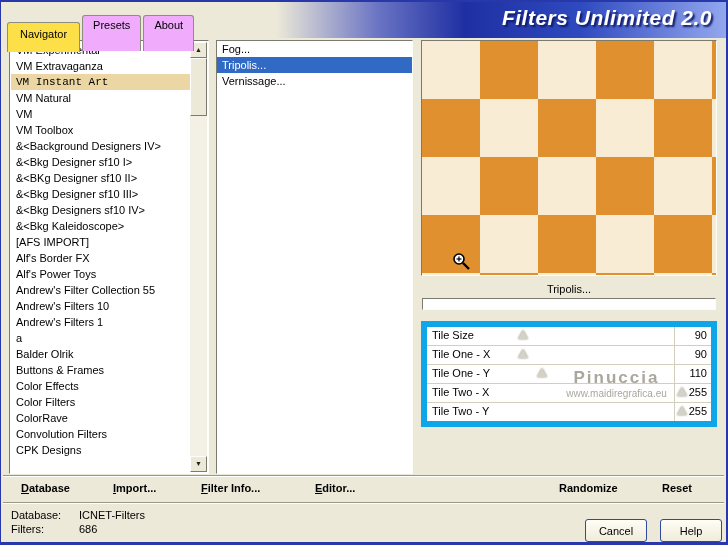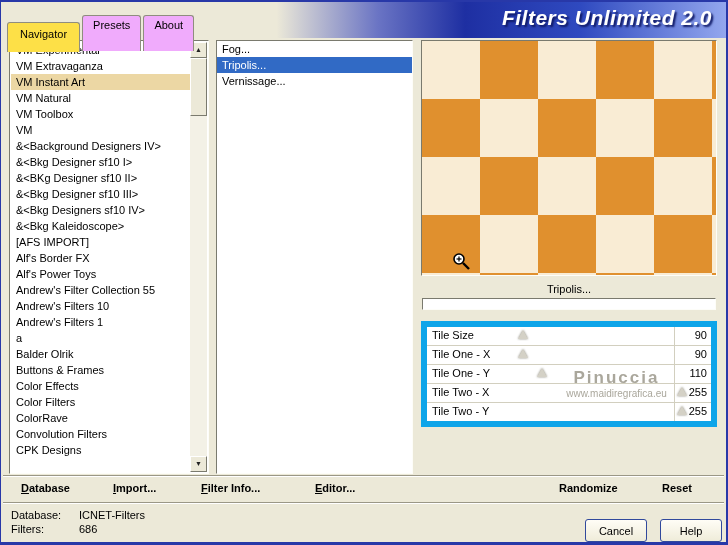--- a/index.html
+++ b/index.html
@@ -15,21 +15,21 @@
   
   .tabs{position:absolute;top:13px;left:6px;display:flex;align-items:flex-end;z-index:4;}
   .tab{background:#f0abfc;border:1px solid #8f8d7f;border-bottom:none;padding:3px 10px 20px;margin-right:2px;
     border-radius:3px 3px 0 0;cursor:default;}
   .tab.active{background:#fde047;padding:5px 12px 12px;position:relative;top:1px;}
   
   .sunken{background:#fff;border:1px solid;border-color:#7a7a6e #fdfdf8 #fdfdf8 #7a7a6e;box-sizing:border-box;}
   #cat-panel{position:absolute;left:8px;top:38px;width:200px;height:434px;}
   #cat-list{position:absolute;left:1px;top:1px;bottom:1px;right:18px;overflow:hidden;}
   .list-item{height:16px;line-height:16px;padding-left:5px;white-space:nowrap;overflow:hidden;}
-  .cat-sel{background:var(--category-highlight,#ecd7a4);}
+  .cat-sel{background:var(--category-highlight,#ecd7a4);font-family:Liberation Mono, monospace;}
   .flt-sel{background:var(--selection-blue,#316ac5);color:#fff;}
   
   .vscroll{position:absolute;top:1px;right:1px;width:17px;bottom:1px;background:#f3f1e6;}
   .sb-btn{position:absolute;left:0;width:17px;height:16px;background:#ece9d8;border:1px solid;
     border-color:#fff #7a7a6e #7a7a6e #fff;box-sizing:border-box;font-size:7px;line-height:14px;text-align:center;color:#222;}
   .sb-up{top:0;} .sb-down{bottom:0;}
   .sb-thumb{position:absolute;left:0;top:16px;width:17px;height:58px;background:#ece9d8;border:1px solid;
     border-color:#fff #7a7a6e #7a7a6e #fff;box-sizing:border-box;}
   #flt-panel{position:absolute;left:215px;top:38px;width:197px;height:434px;}
   
@@ -82,22 +82,22 @@
     <div class="tab">Presets</div>
     <div class="tab">About</div>
   </div>
 
   <div id="cat-panel" class="sunken">
     <div id="cat-list">
         <div class="list-item">VM Experimental</div>
         <div class="list-item">VM Extravaganza</div>
         <div class="list-item cat-sel">VM Instant Art</div>
         <div class="list-item">VM Natural</div>
+        <div class="list-item">VM</div>
         <div class="list-item">VM Toolbox</div>
-        <div class="list-item">VM</div>
         <div class="list-item">&amp;&lt;Background Designers IV&gt;</div>
         <div class="list-item">&amp;&lt;Bkg Designer sf10 I&gt;</div>
         <div class="list-item">&amp;&lt;BKg Designer sf10 II&gt;</div>
         <div class="list-item">&amp;&lt;Bkg Designer sf10 III&gt;</div>
         <div class="list-item">&amp;&lt;Bkg Designers sf10 IV&gt;</div>
         <div class="list-item">&amp;&lt;Bkg Kaleidoscope&gt;</div>
         <div class="list-item">[AFS IMPORT]</div>
         <div class="list-item">Alf's Border FX</div>
         <div class="list-item">Alf's Power Toys</div>
         <div class="list-item">Andrew's Filter Collection 55</div>

